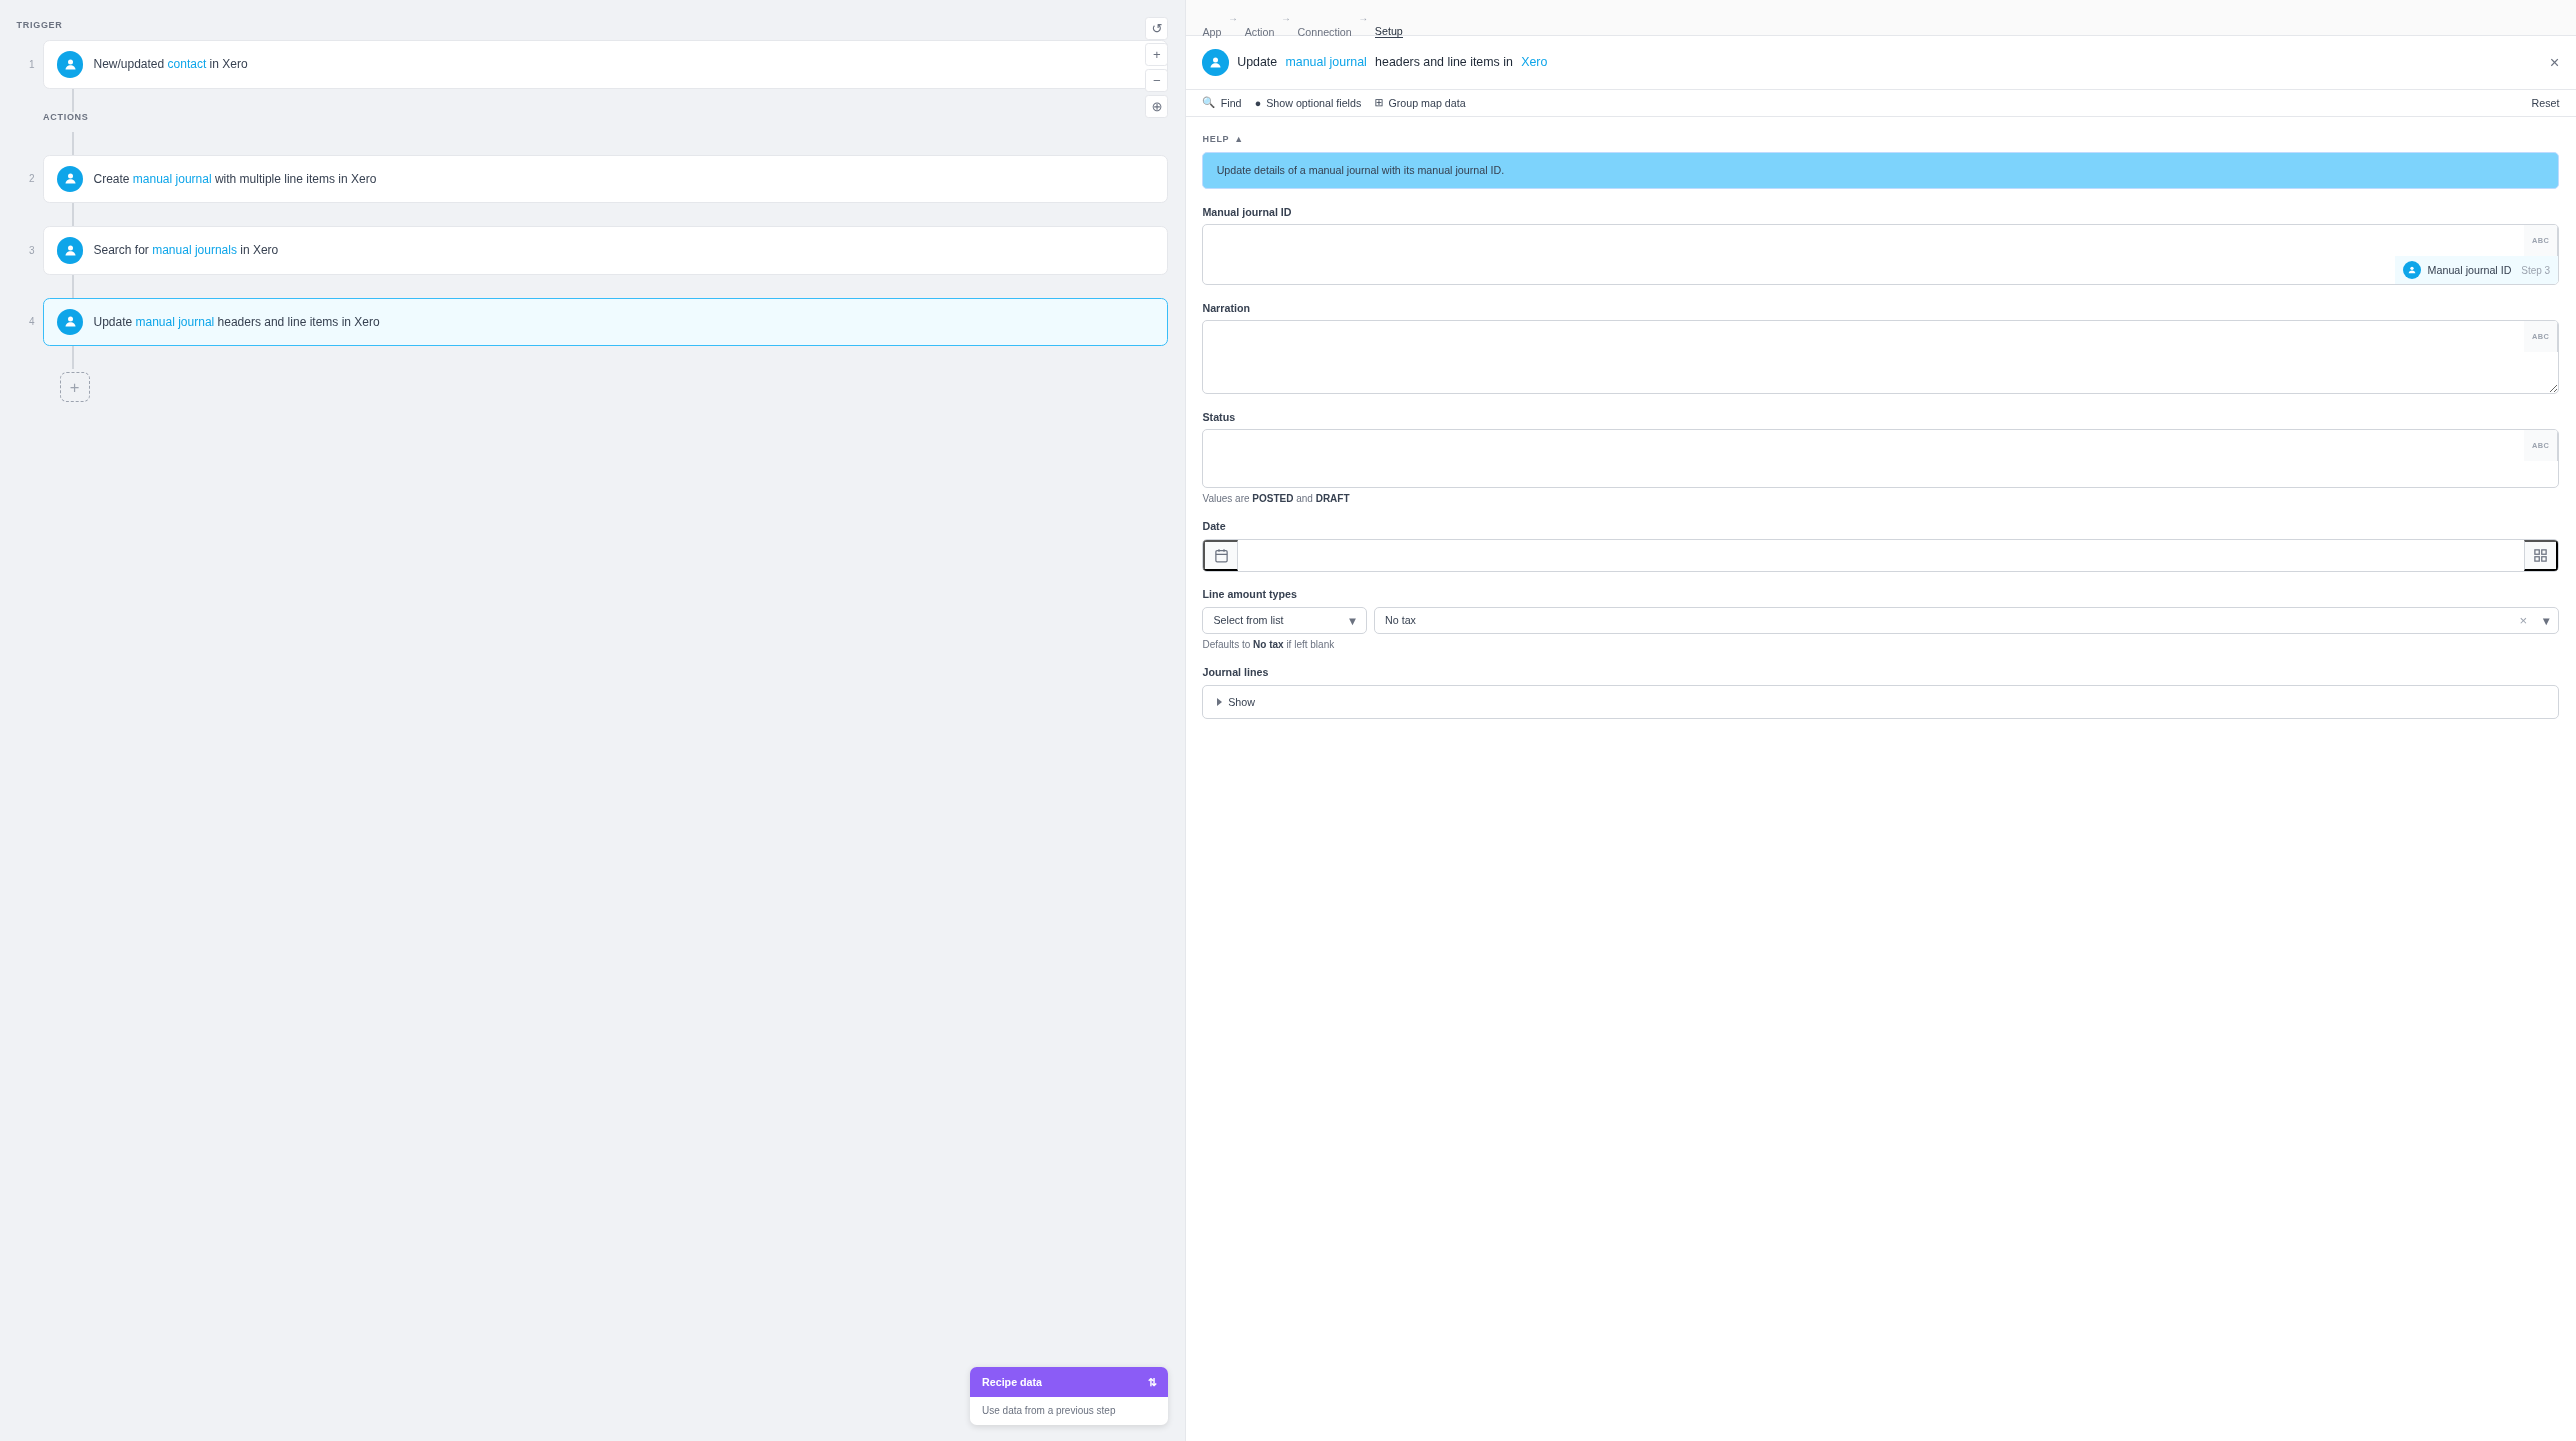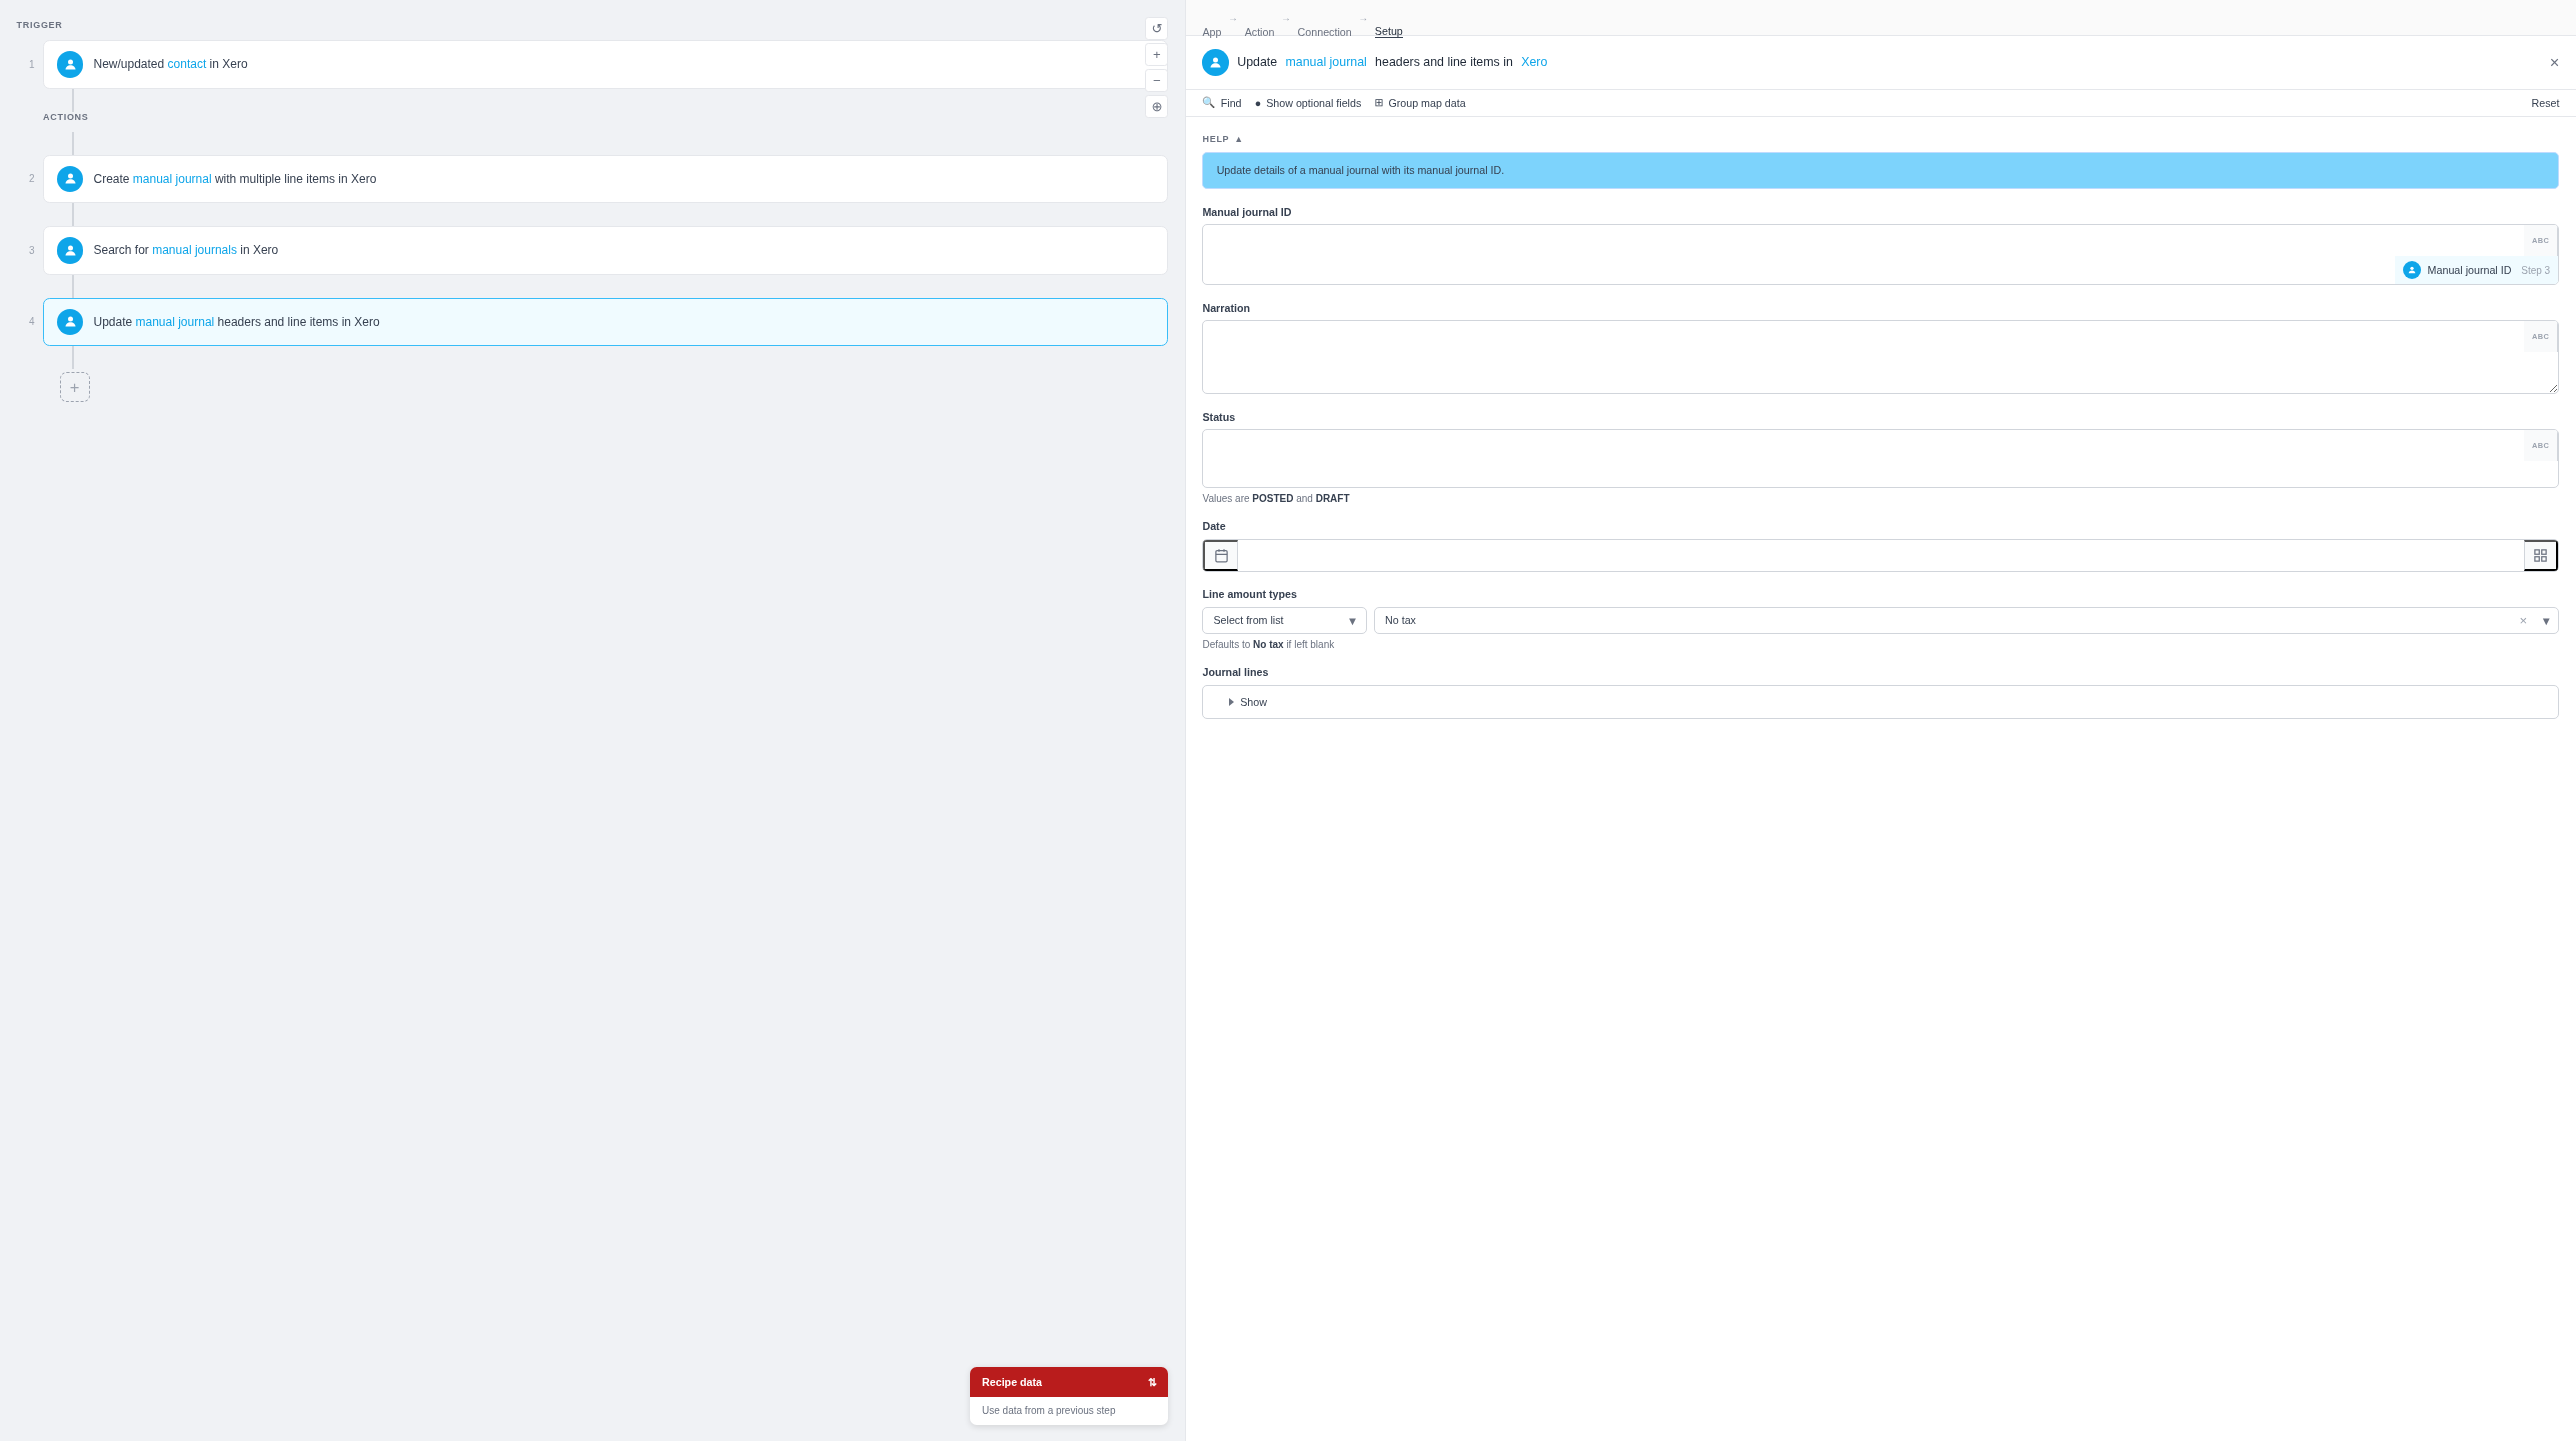--- a/index.html
+++ b/index.html
@@ -141,21 +141,21 @@
       bottom: 16.5px;
       right: 16.5px;
       background: white;
       border-radius: 6.6px;
       overflow: hidden;
       width: 198px;
       box-shadow: 0 1.7px 6.6px rgba(0,0,0,0.12);
     }
 
     .recipe-data-header {
-      background: #b91c1c;
+      background: #8b5cf6;
       color: white;
       padding: 8.3px 11.6px;
       display: flex;
       justify-content: space-between;
       align-items: center;
       font-size: 10.7px;
       font-weight: 600;
     }
 
     .recipe-data-body {
@@ -519,21 +519,20 @@
       background: white;
     }
 
     .journal-lines-toggle {
       display: flex;
       align-items: center;
       gap: 6.6px;
       font-size: 10.7px;
       color: #374151;
       font-weight: 500;
-      margin-left: 12px;
     }
 
     .chevron-right {
       width: 0;
       height: 0;
       border-top: 4.1px solid transparent;
       border-bottom: 4.1px solid transparent;
       border-left: 5px solid #6b7280;
     }
   </style>

